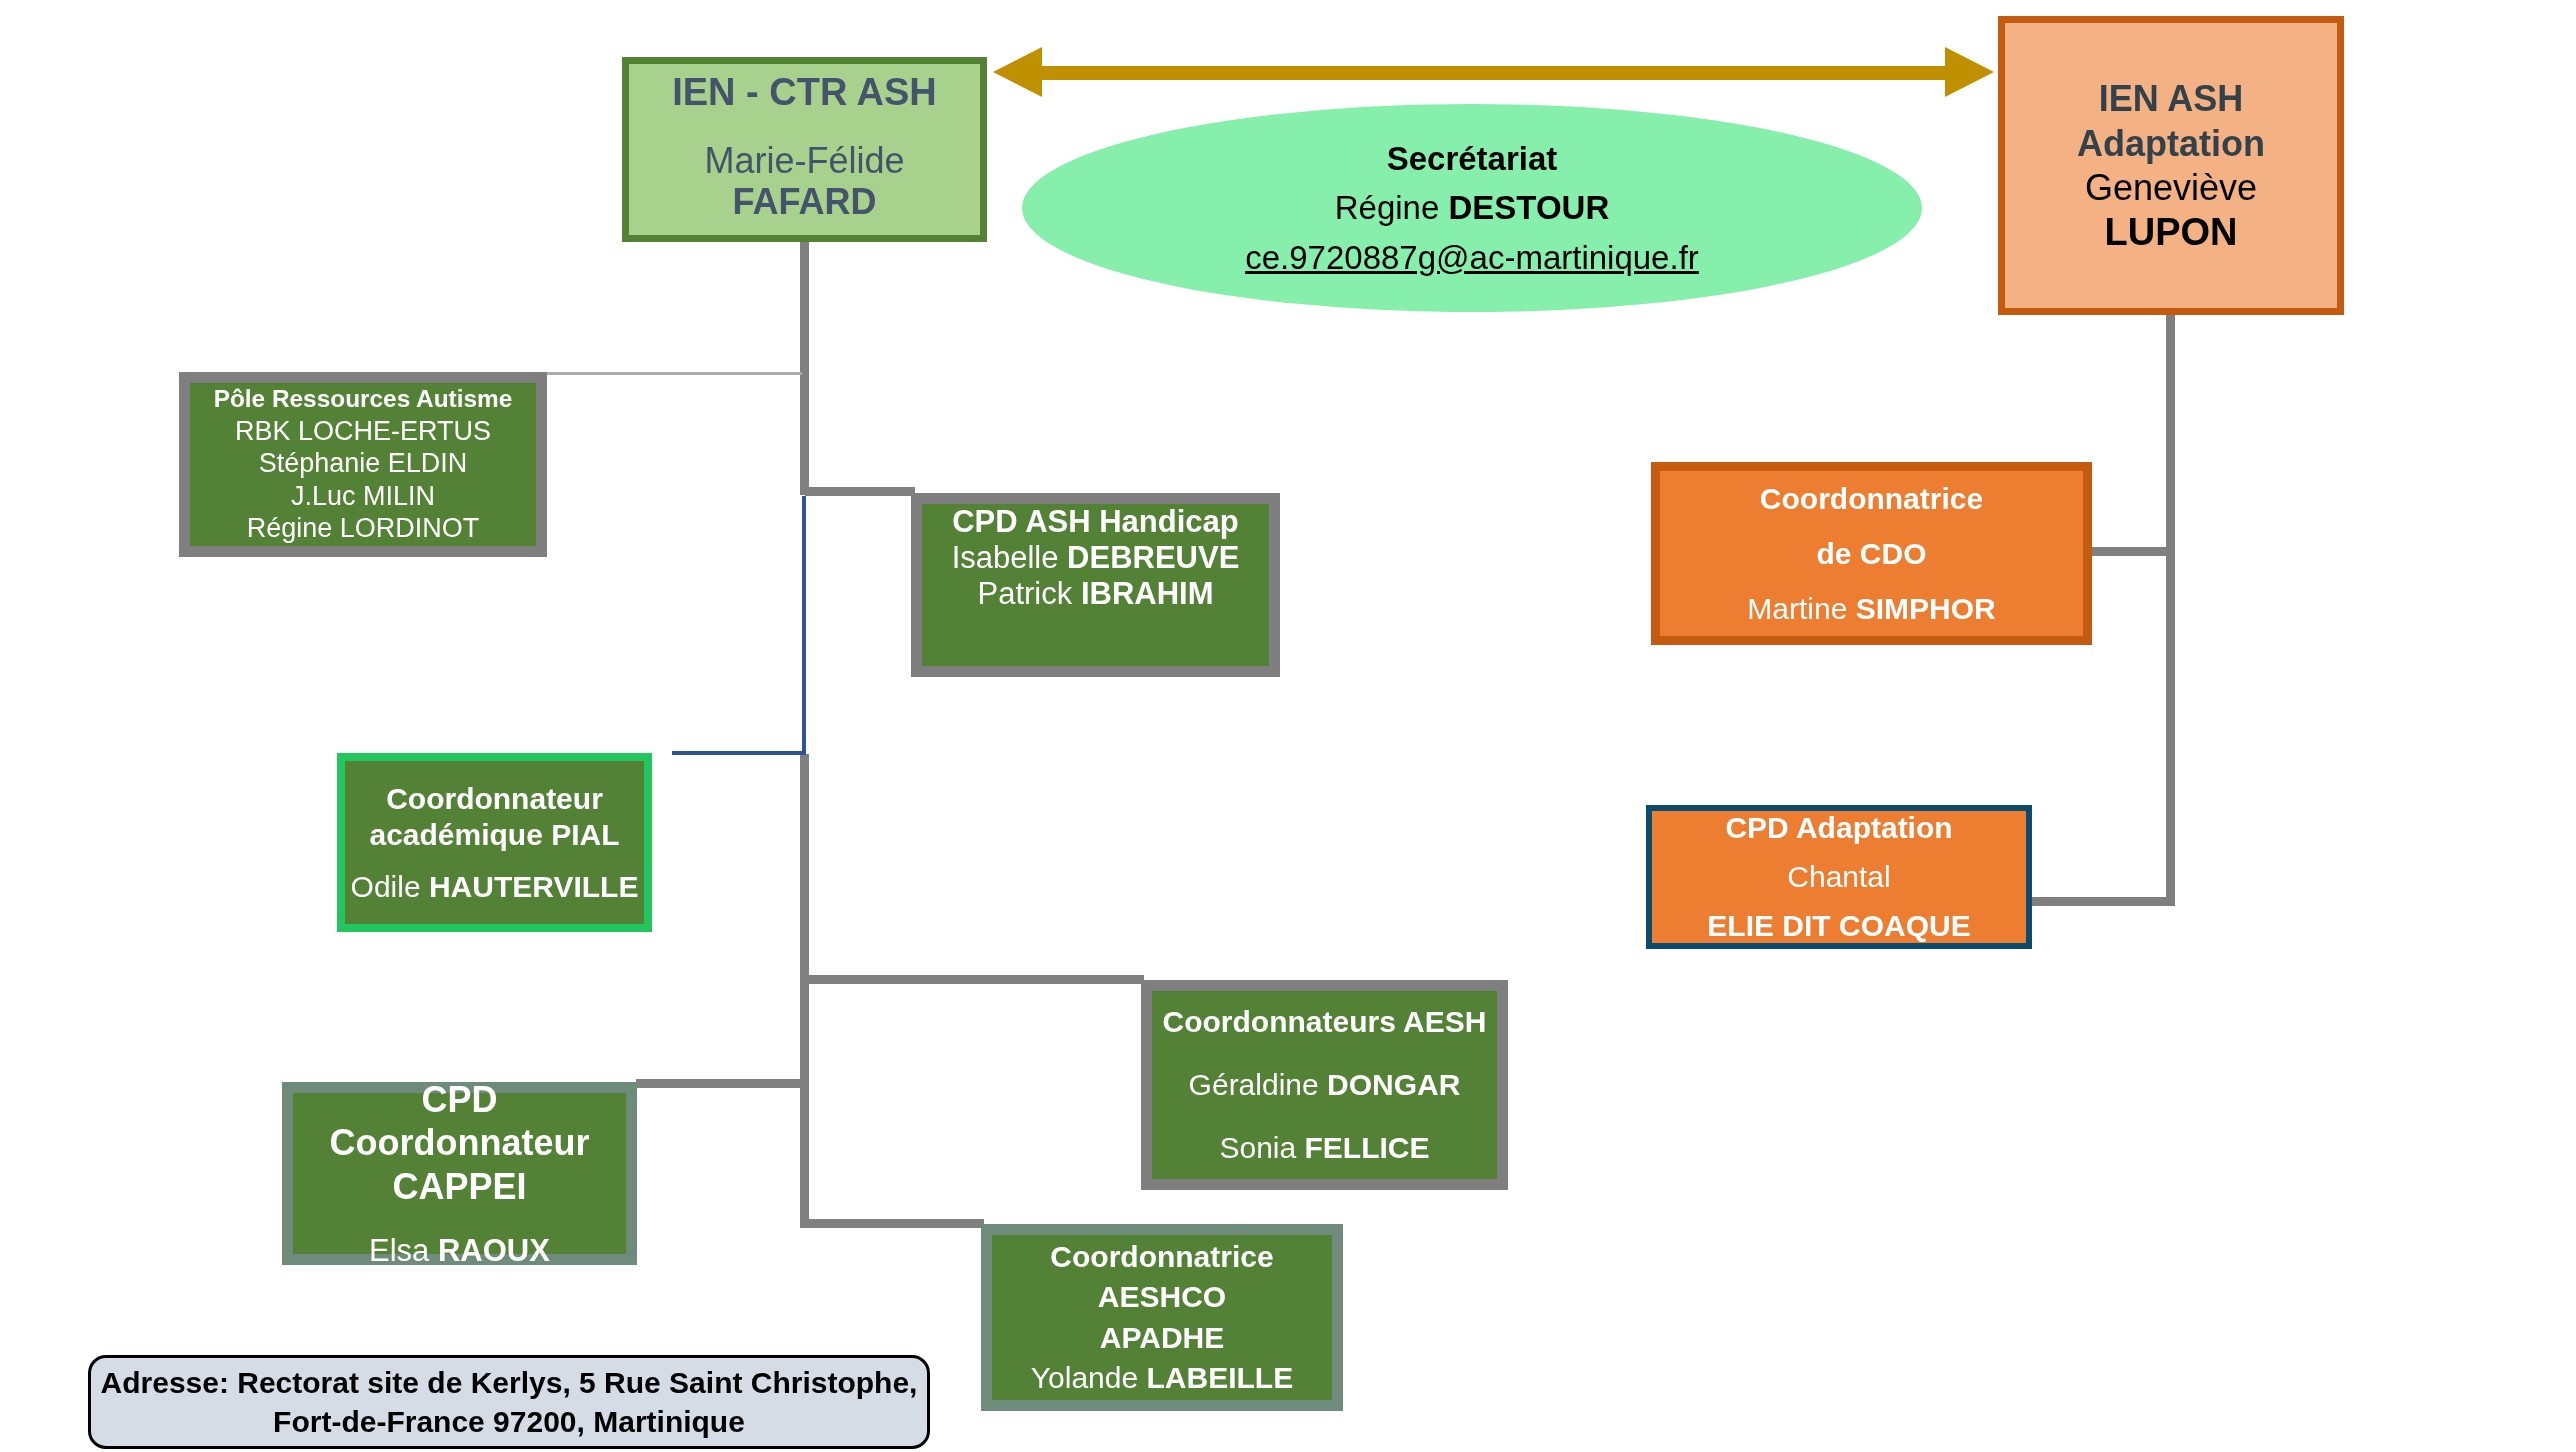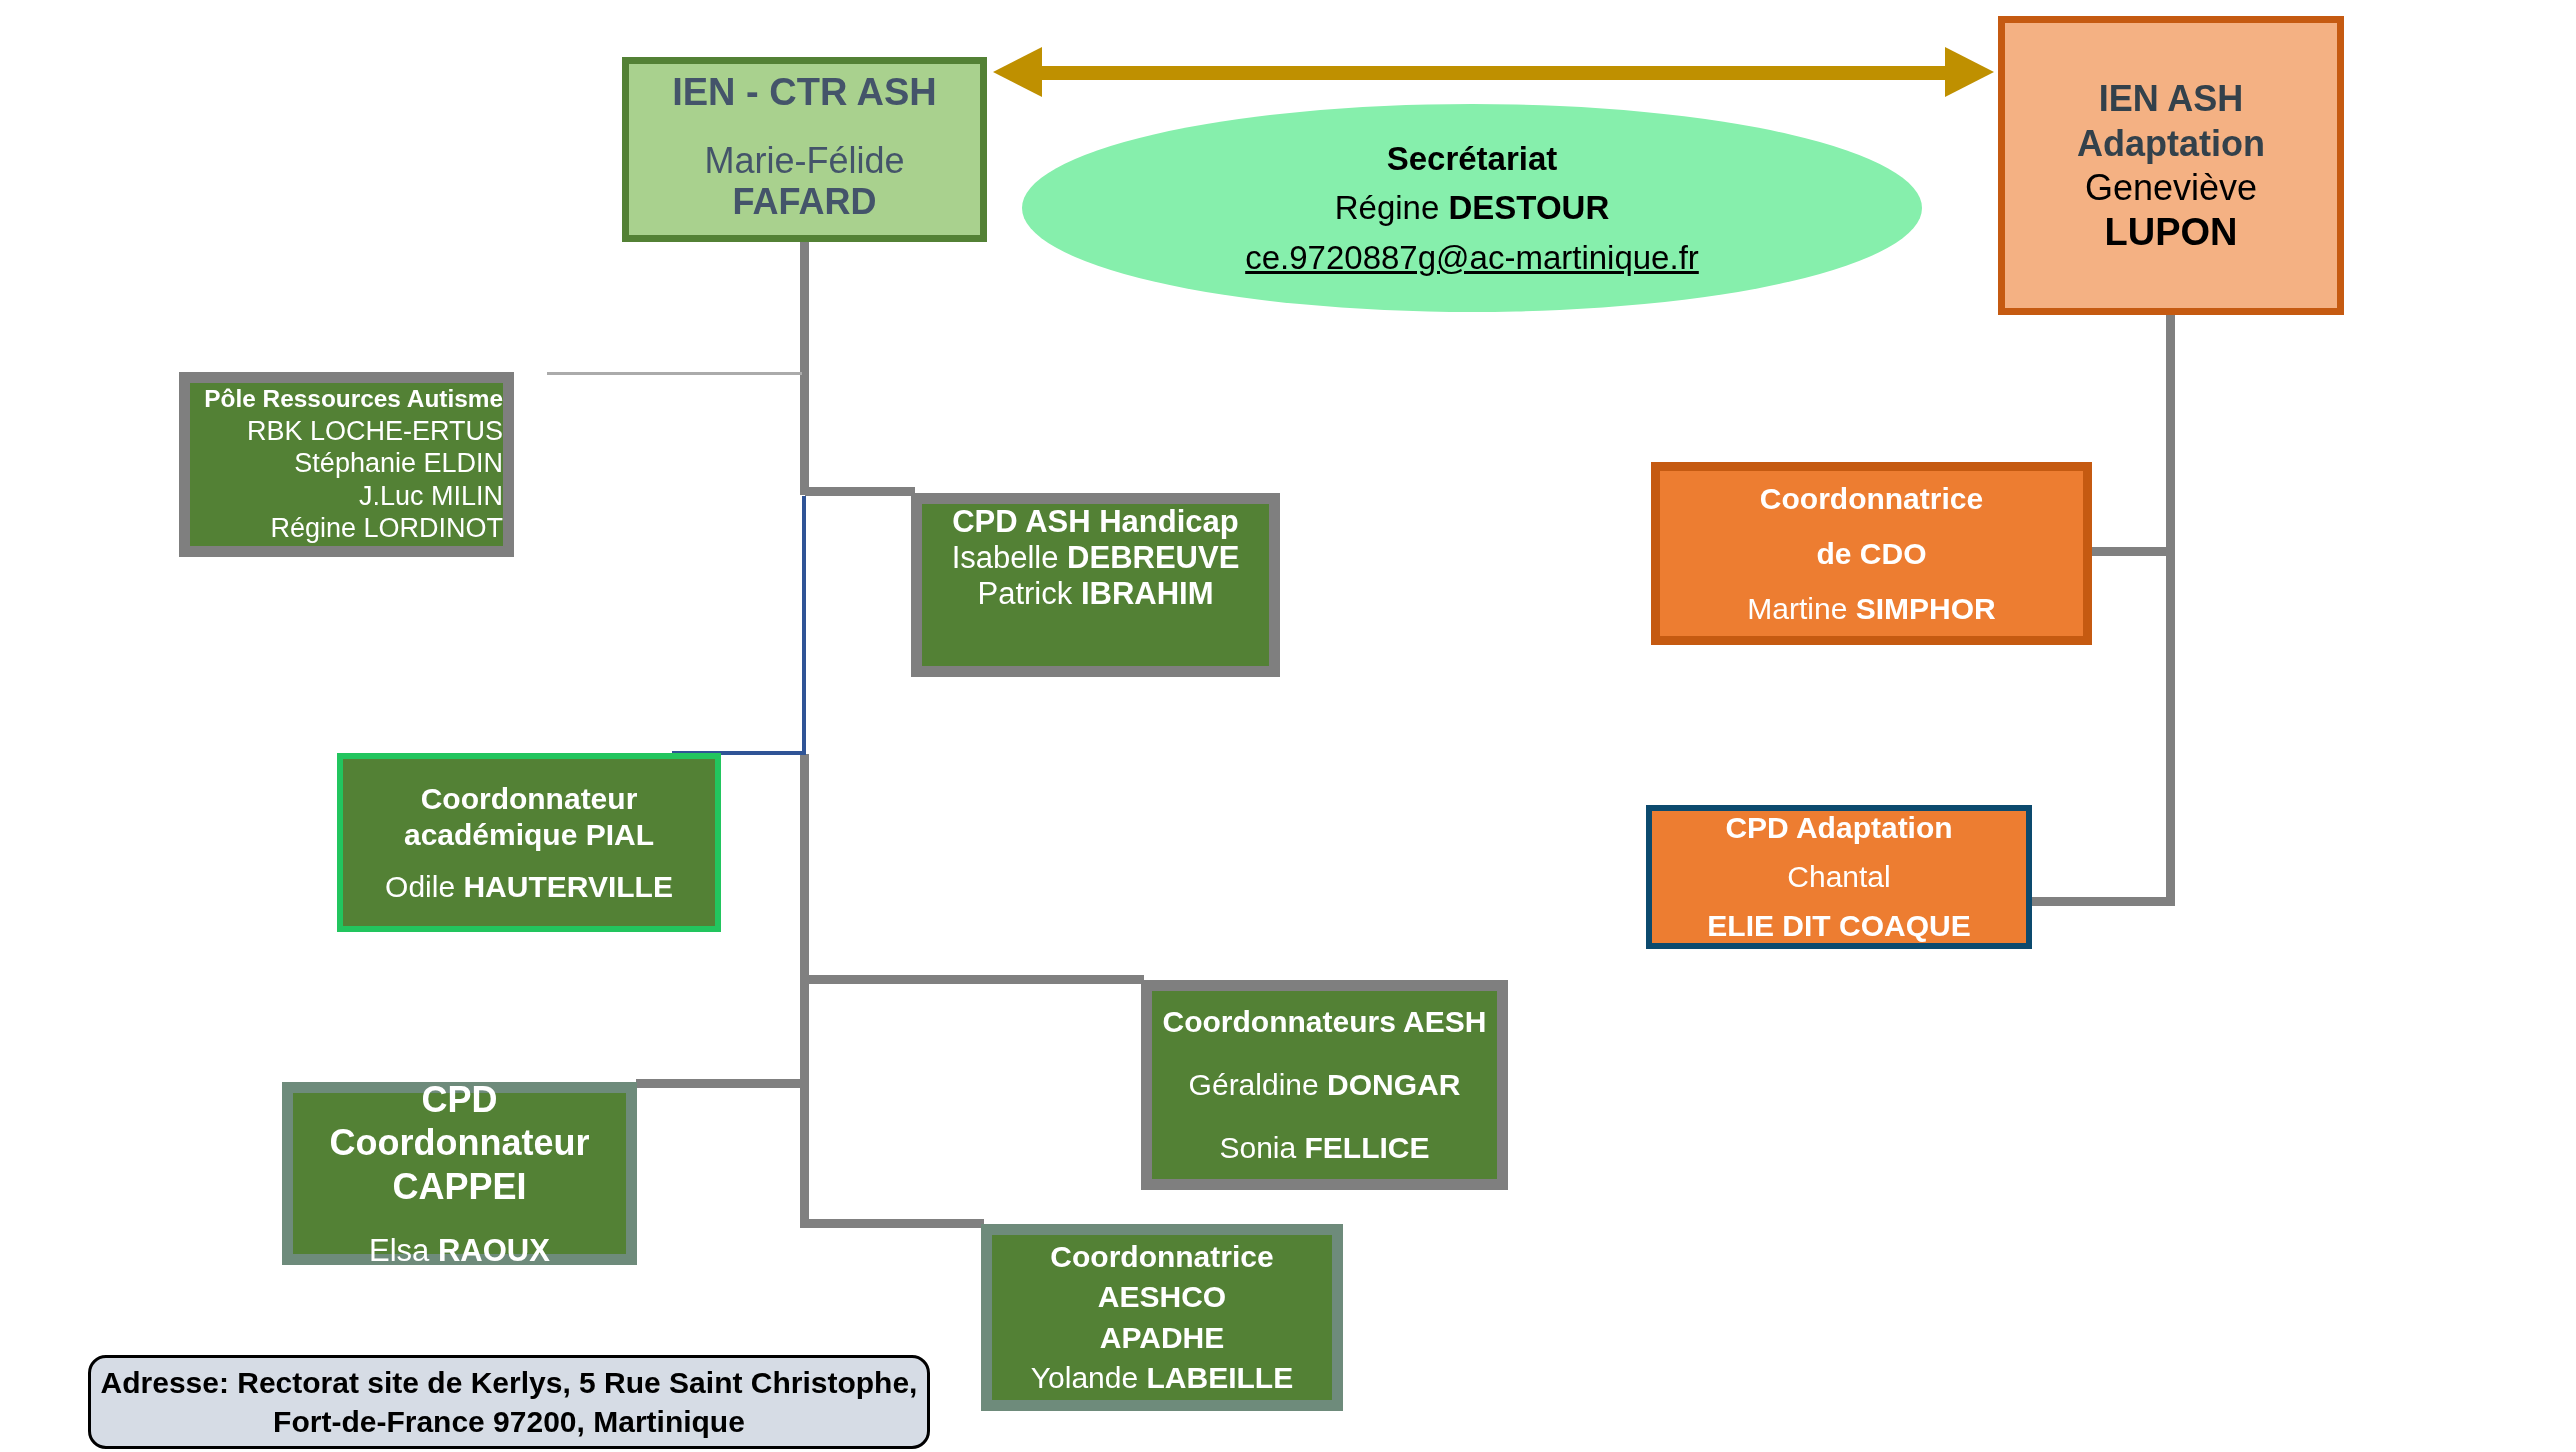--- a/index.html
+++ b/index.html
@@ -34,30 +34,30 @@
   
   .arrow-shaft{position:absolute;left:1037px;top:66px;width:914px;height:13.6px;background:#BF9000;}
   .arrow-head-left{position:absolute;left:993px;top:47px;width:0;height:0;
      border-top:25px solid transparent;border-bottom:25px solid transparent;
      border-right:49px solid #BF9000;}
   .arrow-head-right{position:absolute;left:1945px;top:47px;width:0;height:0;
      border-top:25px solid transparent;border-bottom:25px solid transparent;
      border-left:49px solid #BF9000;}
 
   
-  #box-pole{left:179px;top:372px;width:335px;height:185px;background:#538135;
-            border:11px solid #7F7F7F;justify-content:center;padding:1.8px 0;align-items:flex-end;}
+  #box-pole{left:179px;top:372px;width:368px;height:185px;background:#538135;
+            border:11px solid #7F7F7F;justify-content:center;padding:1.8px 0;}
   .pole-title{font-size:24.4px;font-weight:bold;line-height:1.25;}
   .pole-member{font-size:27px;line-height:1.2;}
 
   #box-cpdash{left:911px;top:493px;width:369px;height:184px;background:#538135;
               border:11px solid #7F7F7F;justify-content:flex-start;font-size:31px;}
 
-  #box-pial{left:337px;top:753px;width:384px;height:179px;background:#538135;
-            border:6px solid #22c55e;justify-content:center;gap:16.3px;}
+  #box-pial{left:337px;top:753px;width:315px;height:179px;background:#538135;
+            border:8px solid #22c55e;justify-content:center;gap:16.3px;}
   .pial-title{font-size:30px;font-weight:bold;line-height:1.2;}
   .pial-name{font-size:30px;}
 
   #box-cappei{left:282px;top:1082px;width:355px;height:183px;background:#538135;
               border:11px solid #6E8B7B;justify-content:center;gap:25px;}
   .cappei-title{font-size:36px;font-weight:bold;line-height:1.2;}
   .cappei-name{font-size:31px;}
 
   #box-aesh{left:1141px;top:980px;width:367px;height:210px;background:#538135;
             border:11px solid #7F7F7F;justify-content:space-around;font-size:30px;}

